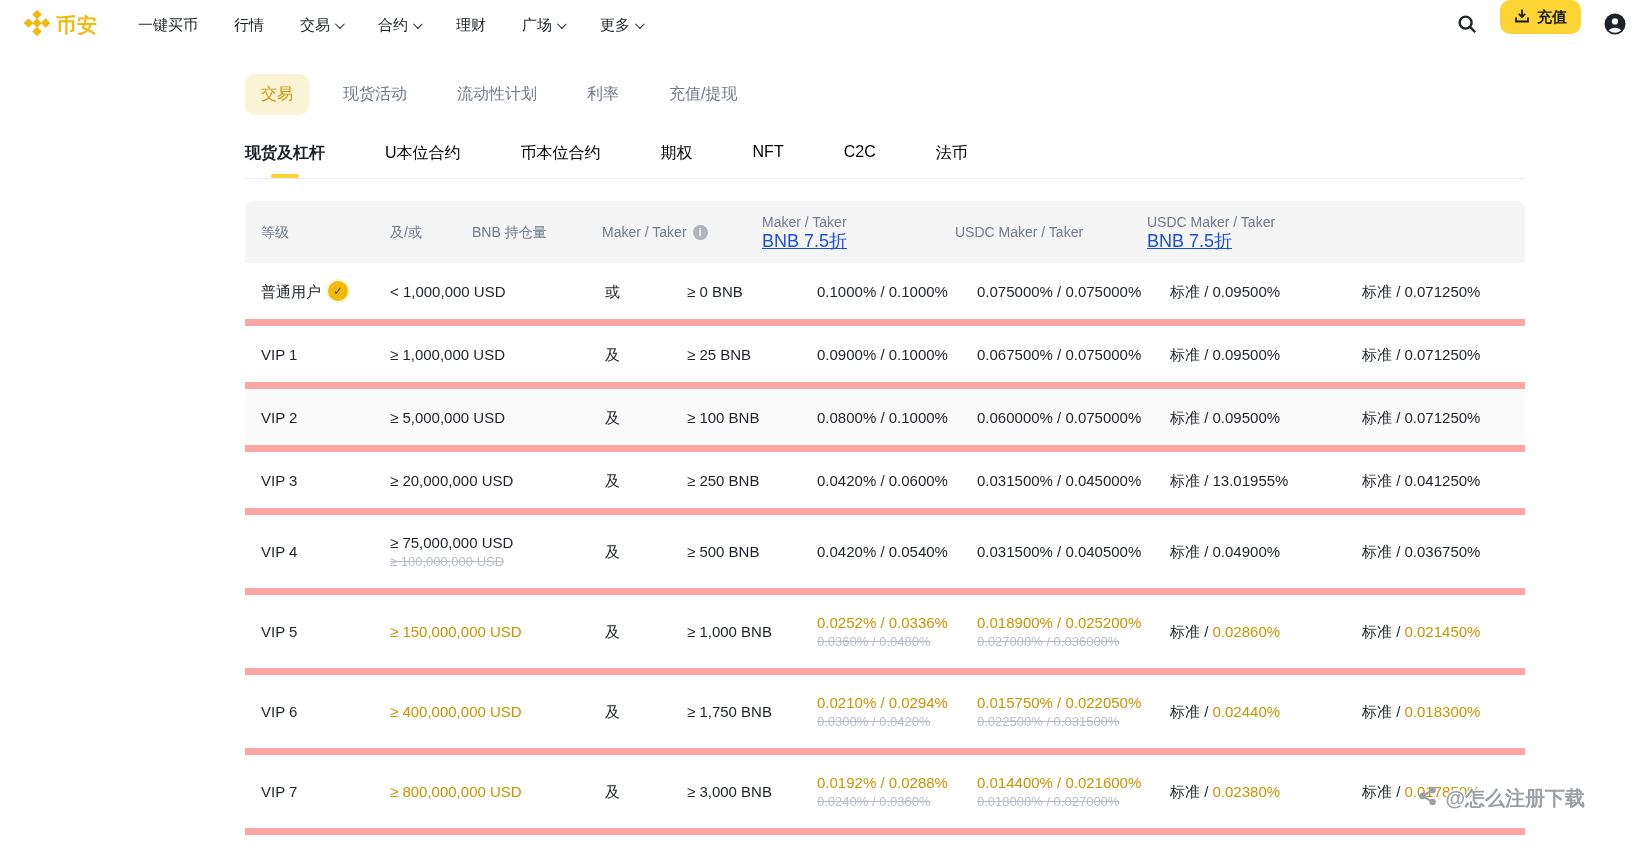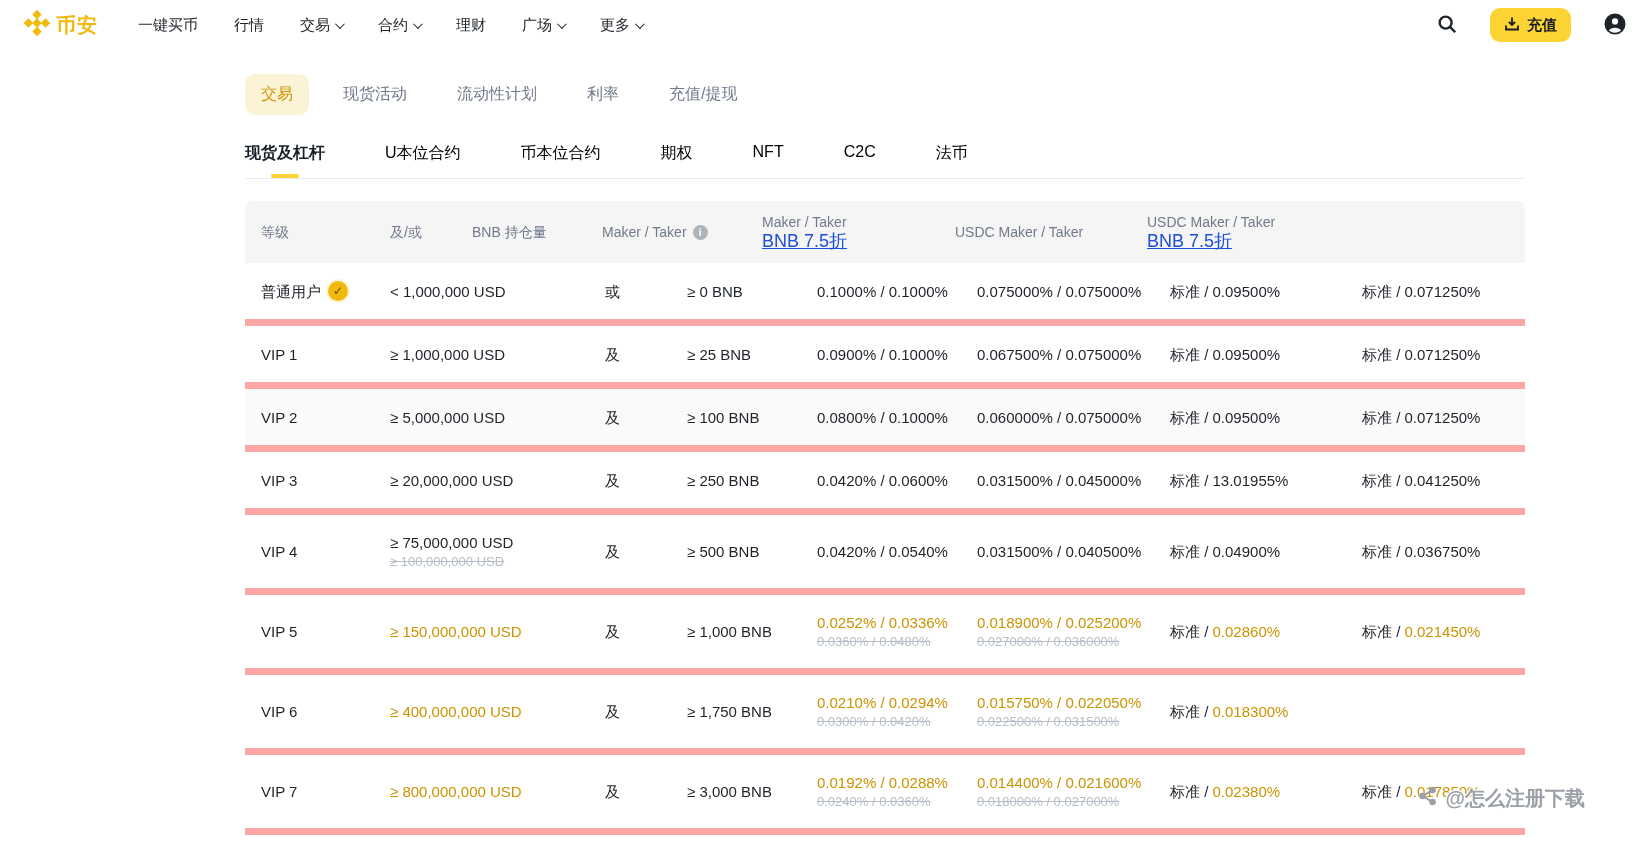--- a/index.html
+++ b/index.html
@@ -7,21 +7,21 @@
     font-family:"Liberation Sans","DejaVu Sans",sans-serif; color:#1E2329; }
 
   
   .topnav { height:50px; display:flex; align-items:center; padding:0 24px; background:#fff; position:relative; }
   .brand { display:flex; align-items:center; gap:6px; margin-right:40px; cursor:pointer; }
   .brand-name { color:#F0B90B; font-size:20px; font-weight:bold; letter-spacing:1px; }
   .nav-menu { display:flex; align-items:center; gap:36px; }
   .nav-item { display:flex; align-items:center; gap:5px; font-size:15px; font-weight:500; cursor:pointer; }
   .chev { width:7px; height:7px; border-right:1.8px solid #1E2329; border-bottom:1.8px solid #1E2329;
     transform:rotate(45deg) translateY(-2px); display:inline-block; }
-  .nav-right { position:absolute; right:24px; top:0; height:50px; display:flex; align-items:center; gap:32px; }
+  .nav-right { position:absolute; right:24px; top:0; height:50px; display:flex; gap:22px; }
   .deposit-btn { background:#FCD535; border:none; border-radius:10px; height:34px; padding:0 14px;
     display:flex; align-items:center; gap:7px; font-size:15px; font-weight:600; color:#181A20; cursor:pointer; }
   .icon-btn { background:none; border:none; cursor:pointer; display:flex; align-items:center; }
 
   
   .content { margin-left:245px; width:1280px; }
   .tab-bar { display:flex; align-items:center; gap:18px; margin-top:24px; }
   .tab { padding:10px 16px; border-radius:10px; font-size:16px; color:#707A8A; font-weight:500; cursor:pointer; }
   .tab.active { background:#FBF3D5; color:#C99400; }
 
@@ -345,20 +345,23 @@
     <div class="td c-logic">及</div>
     <div class="td c-bnb">≥ 1,750 BNB</div>
     <div class="td c-mt">
       <div class="cur">0.0210% / 0.0294%</div>
       <div class="old">0.0300% / 0.0420%</div>
     </div>
     <div class="td c-mtd">
       <div class="cur">0.015750% / 0.022050%</div>
       <div class="old">0.022500% / 0.031500%</div>
     </div>
+    <div class="td c-usdc">
+      <span class="std">标准 / </span><span class="val">0.02440%</span>
+    </div>
     <div class="td c-usdcd">
       <span class="std">标准 / </span><span class="val">0.018300%</span>
     </div>
   </div>
         <div class="tr tall promo">
     <div class="td c-level">
       <span class="lv">VIP 7</span>
 
     </div>
     <div class="td c-vol">

